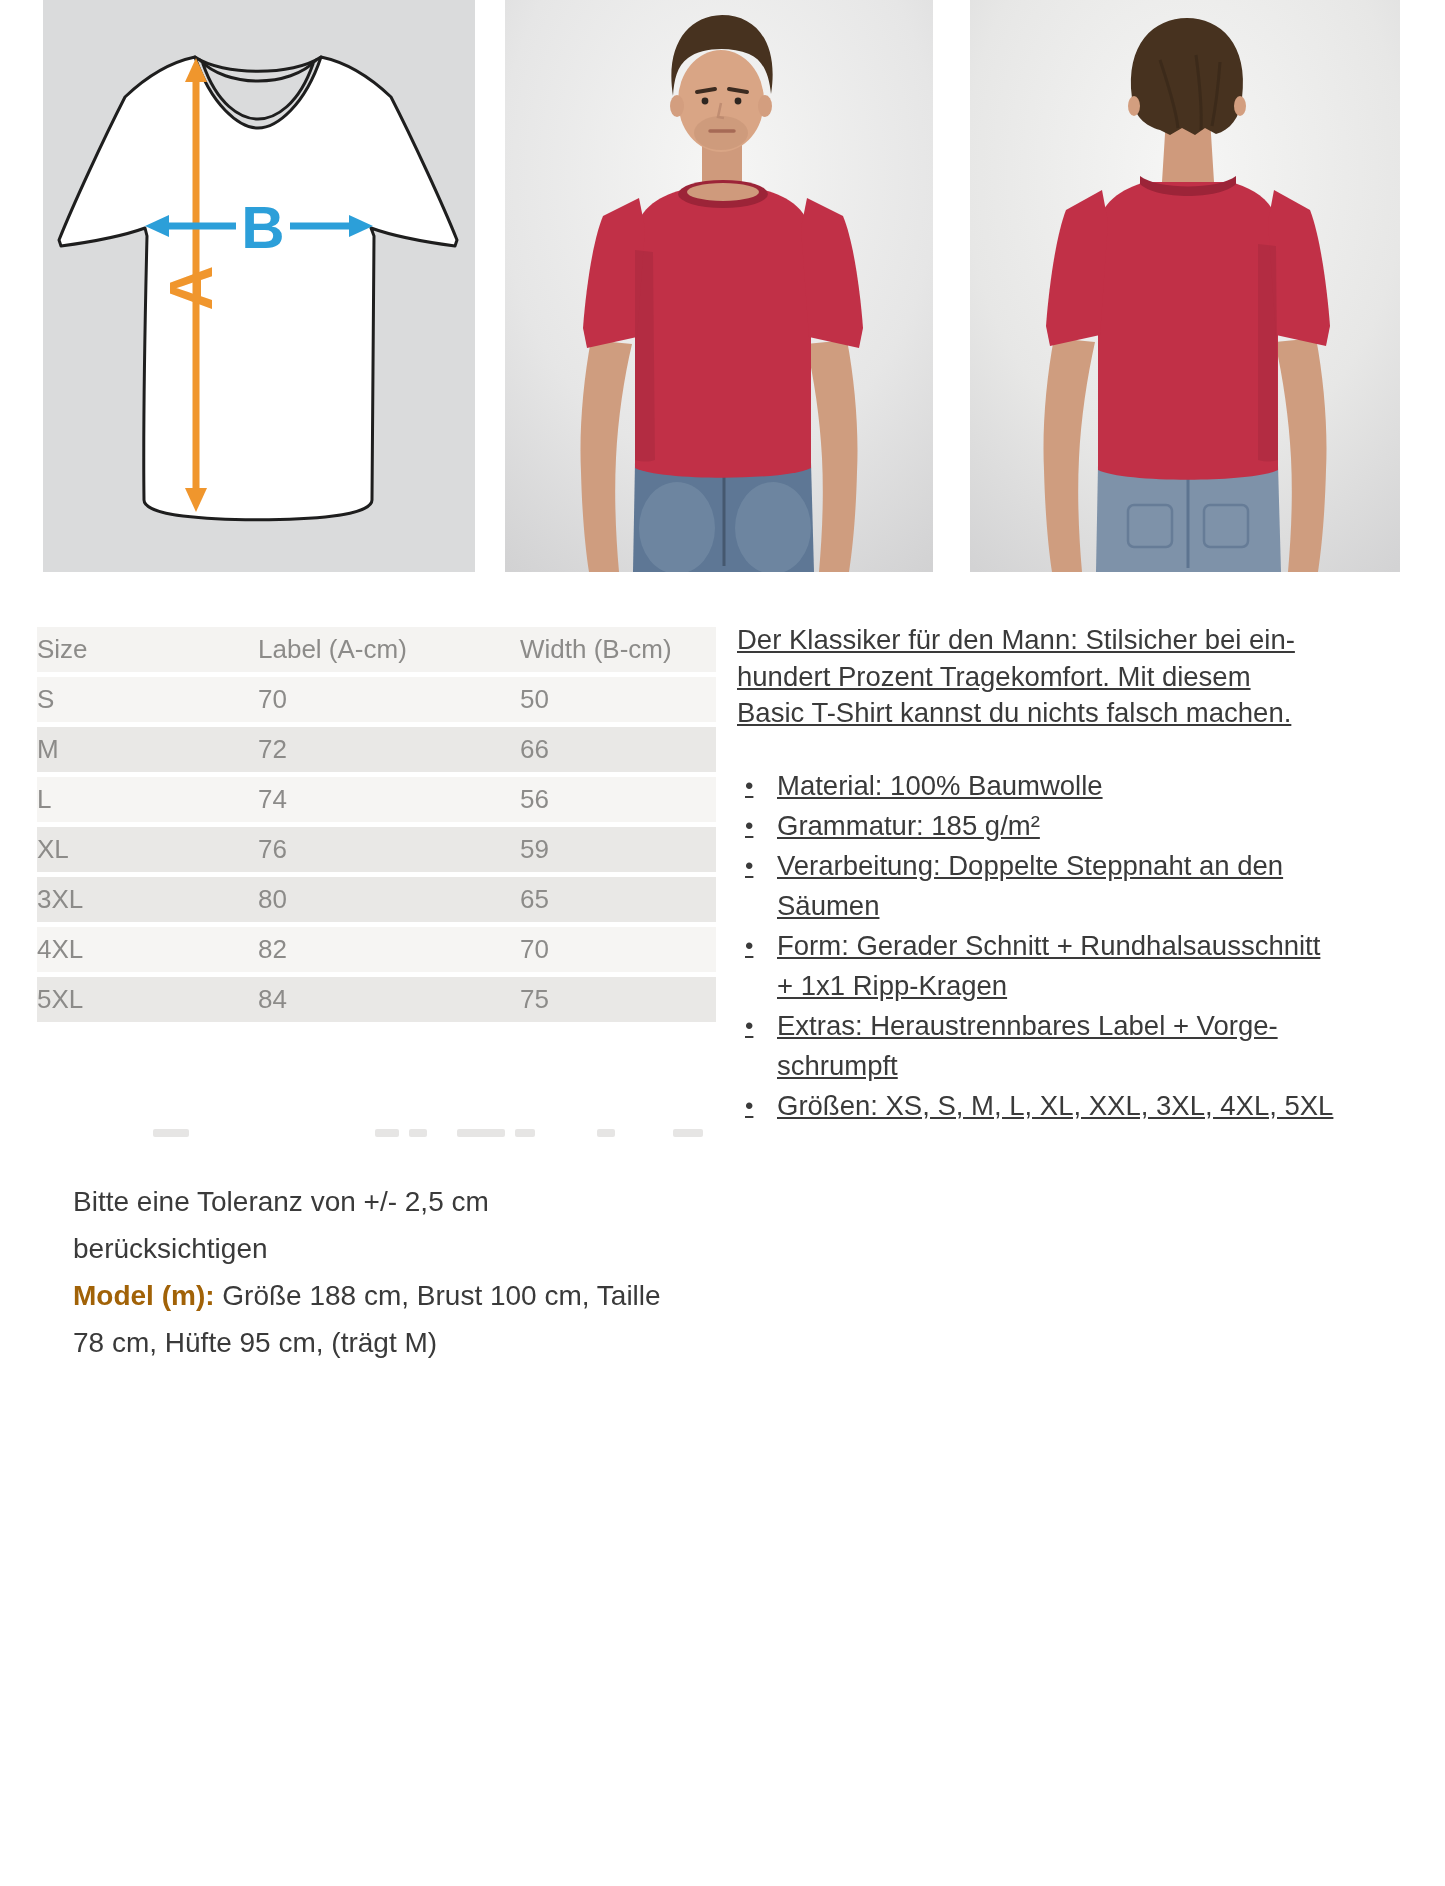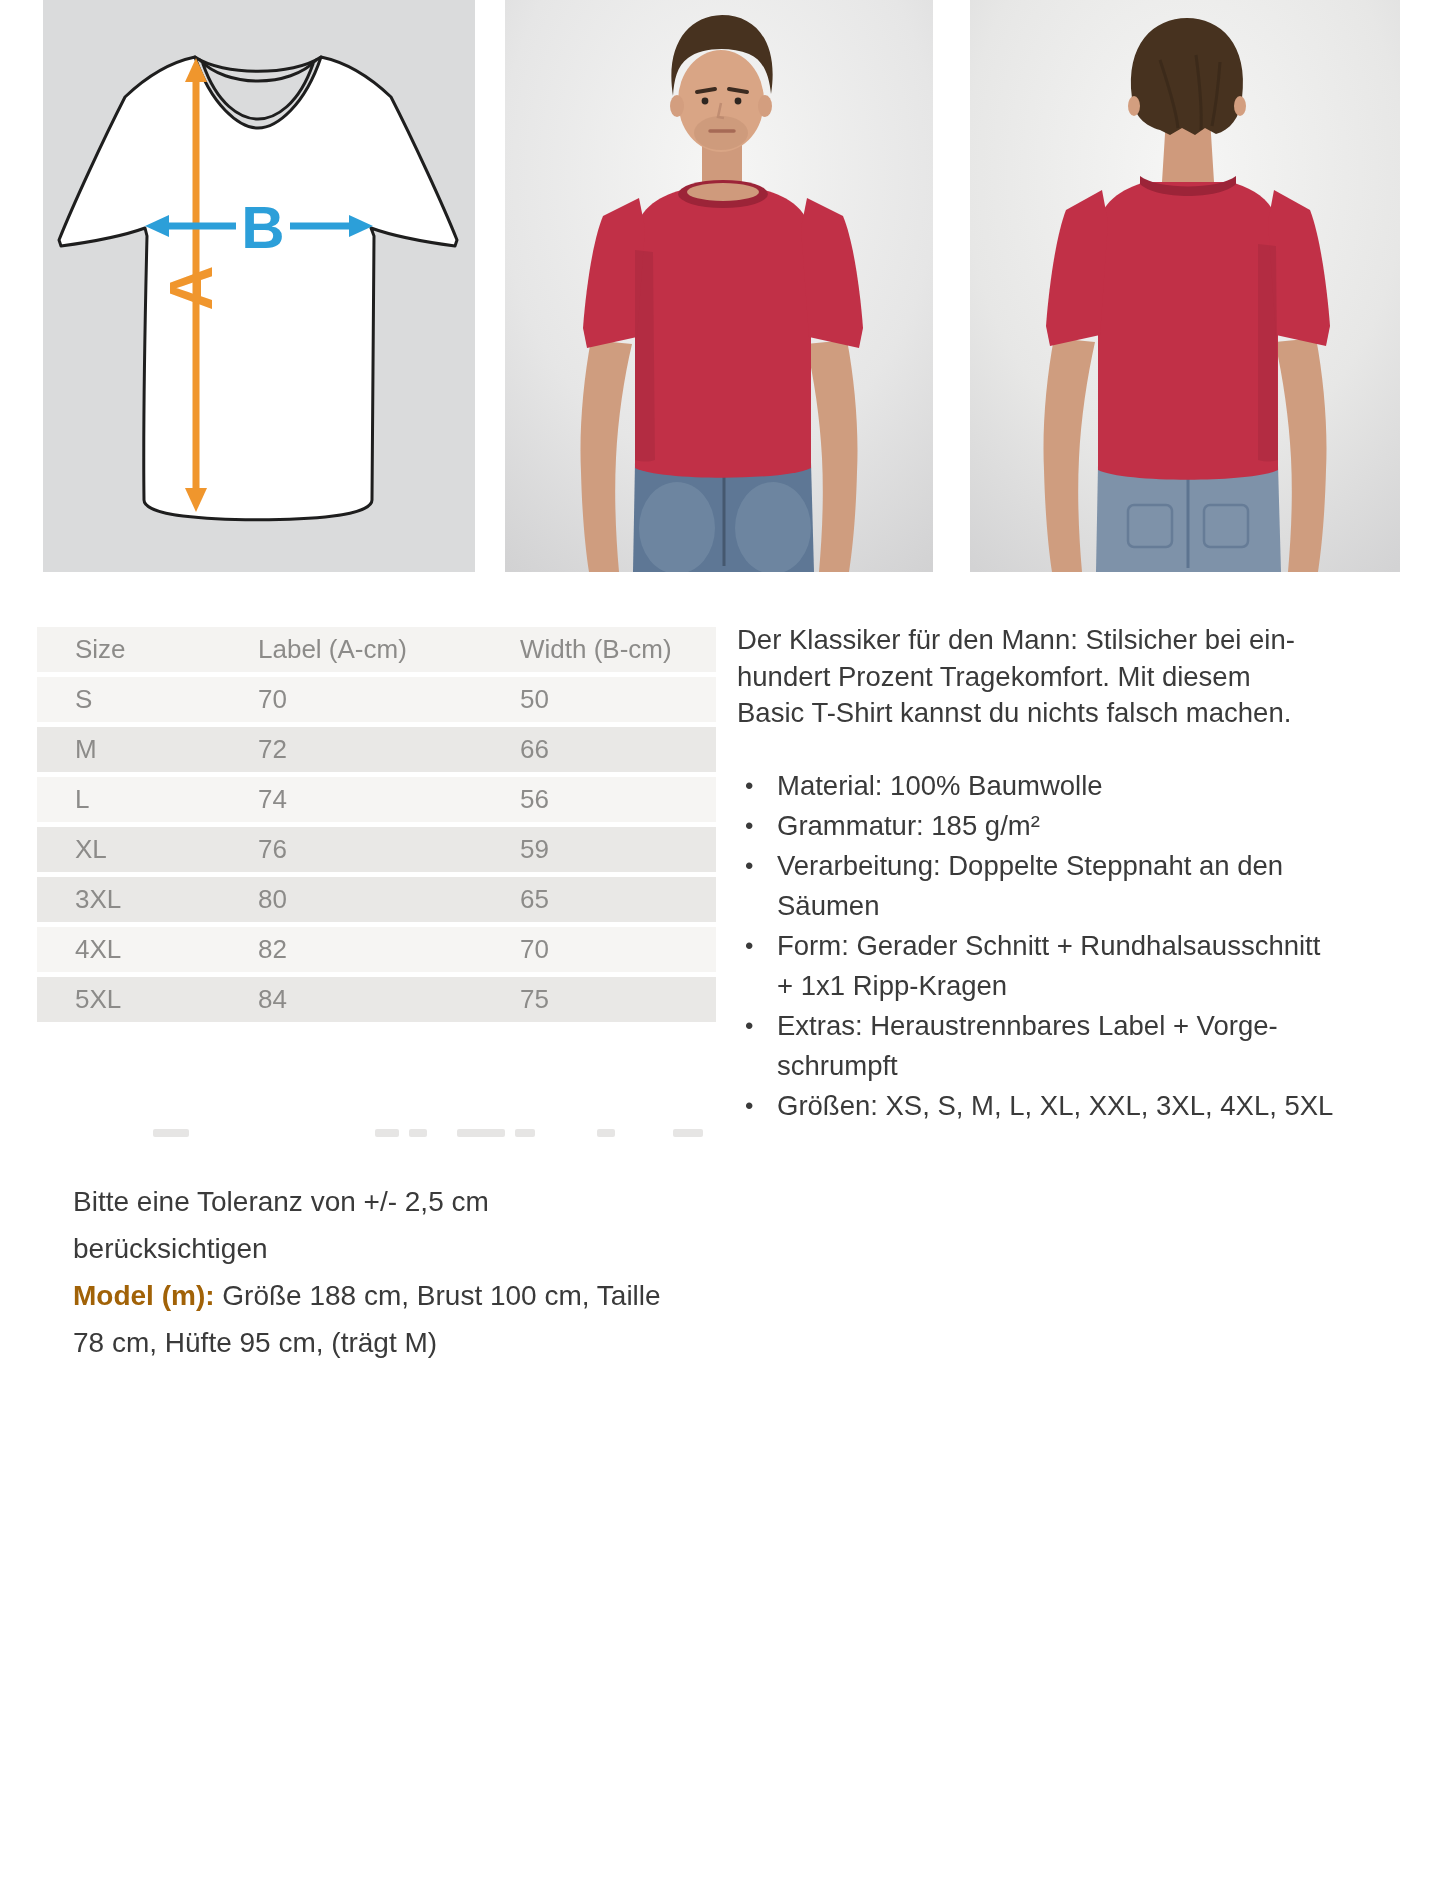--- a/index.html
+++ b/index.html
@@ -14,21 +14,21 @@
   #panel-front{left:505px;width:428px;}
   #panel-back{left:970px;width:430px;}
   .panel svg{display:block;width:100%;height:100%;}
 
   
   .size-table{position:absolute;left:37px;top:627px;width:679px;}
   .trow{
     display:grid;grid-template-columns:221px 262px 1fr;align-items:center;
     height:45px;margin-bottom:5px;font-size:26px;color:#8c8b89;
   }
-  .trow > div:first-child{padding-left:38px;}
+  .trow > div:first-child{}
   .thead{background:#f4f3f1;}
   .r-dark{background:#e9e8e6;}
   .r-light{background:#f6f5f3;}
 
   
   .cropped-row{position:absolute;left:37px;top:1127px;width:679px;height:12px;}
   .cropped-row span{position:absolute;top:2px;height:8px;background:#d2d0cd;opacity:.55;border-radius:2px;}
   .cr1{left:116px;width:36px;}
   .cr2{left:338px;width:24px;}
   .cr3{left:372px;width:18px;}
@@ -37,21 +37,21 @@
   .cr6{left:560px;width:18px;}
   .cr7{left:636px;width:30px;}
 
   
   .notes{position:absolute;left:45px;top:1178px;width:610px;
          font-size:28px;line-height:47px;color:#3a3a3a;margin-left:28px;}
   .notes .bold{font-weight:bold;color:#a16207;}
   .pre{white-space:pre-line;}
 
   
-  .description{position:absolute;left:737px;top:622px;width:672px;color:#3a3a3a;}
+  .description{position:absolute;left:737px;top:622px;width:672px;color:#3a3a3a;text-decoration:underline;}
   .desc-intro{font-size:27.5px;line-height:36.5px;white-space:pre-line;}
   .desc-list{margin-top:34px;}
   .desc-item{display:flex;font-size:27.5px;line-height:40px;}
   .desc-item .marker{flex:0 0 32px;padding-left:8px;font-size:24px;color:#3a3a3a;}
   .desc-item .btxt{flex:1;white-space:pre-line;}
 </style>
 </head>
 <body>
 
 <div class="panel" id="panel-diagram">

